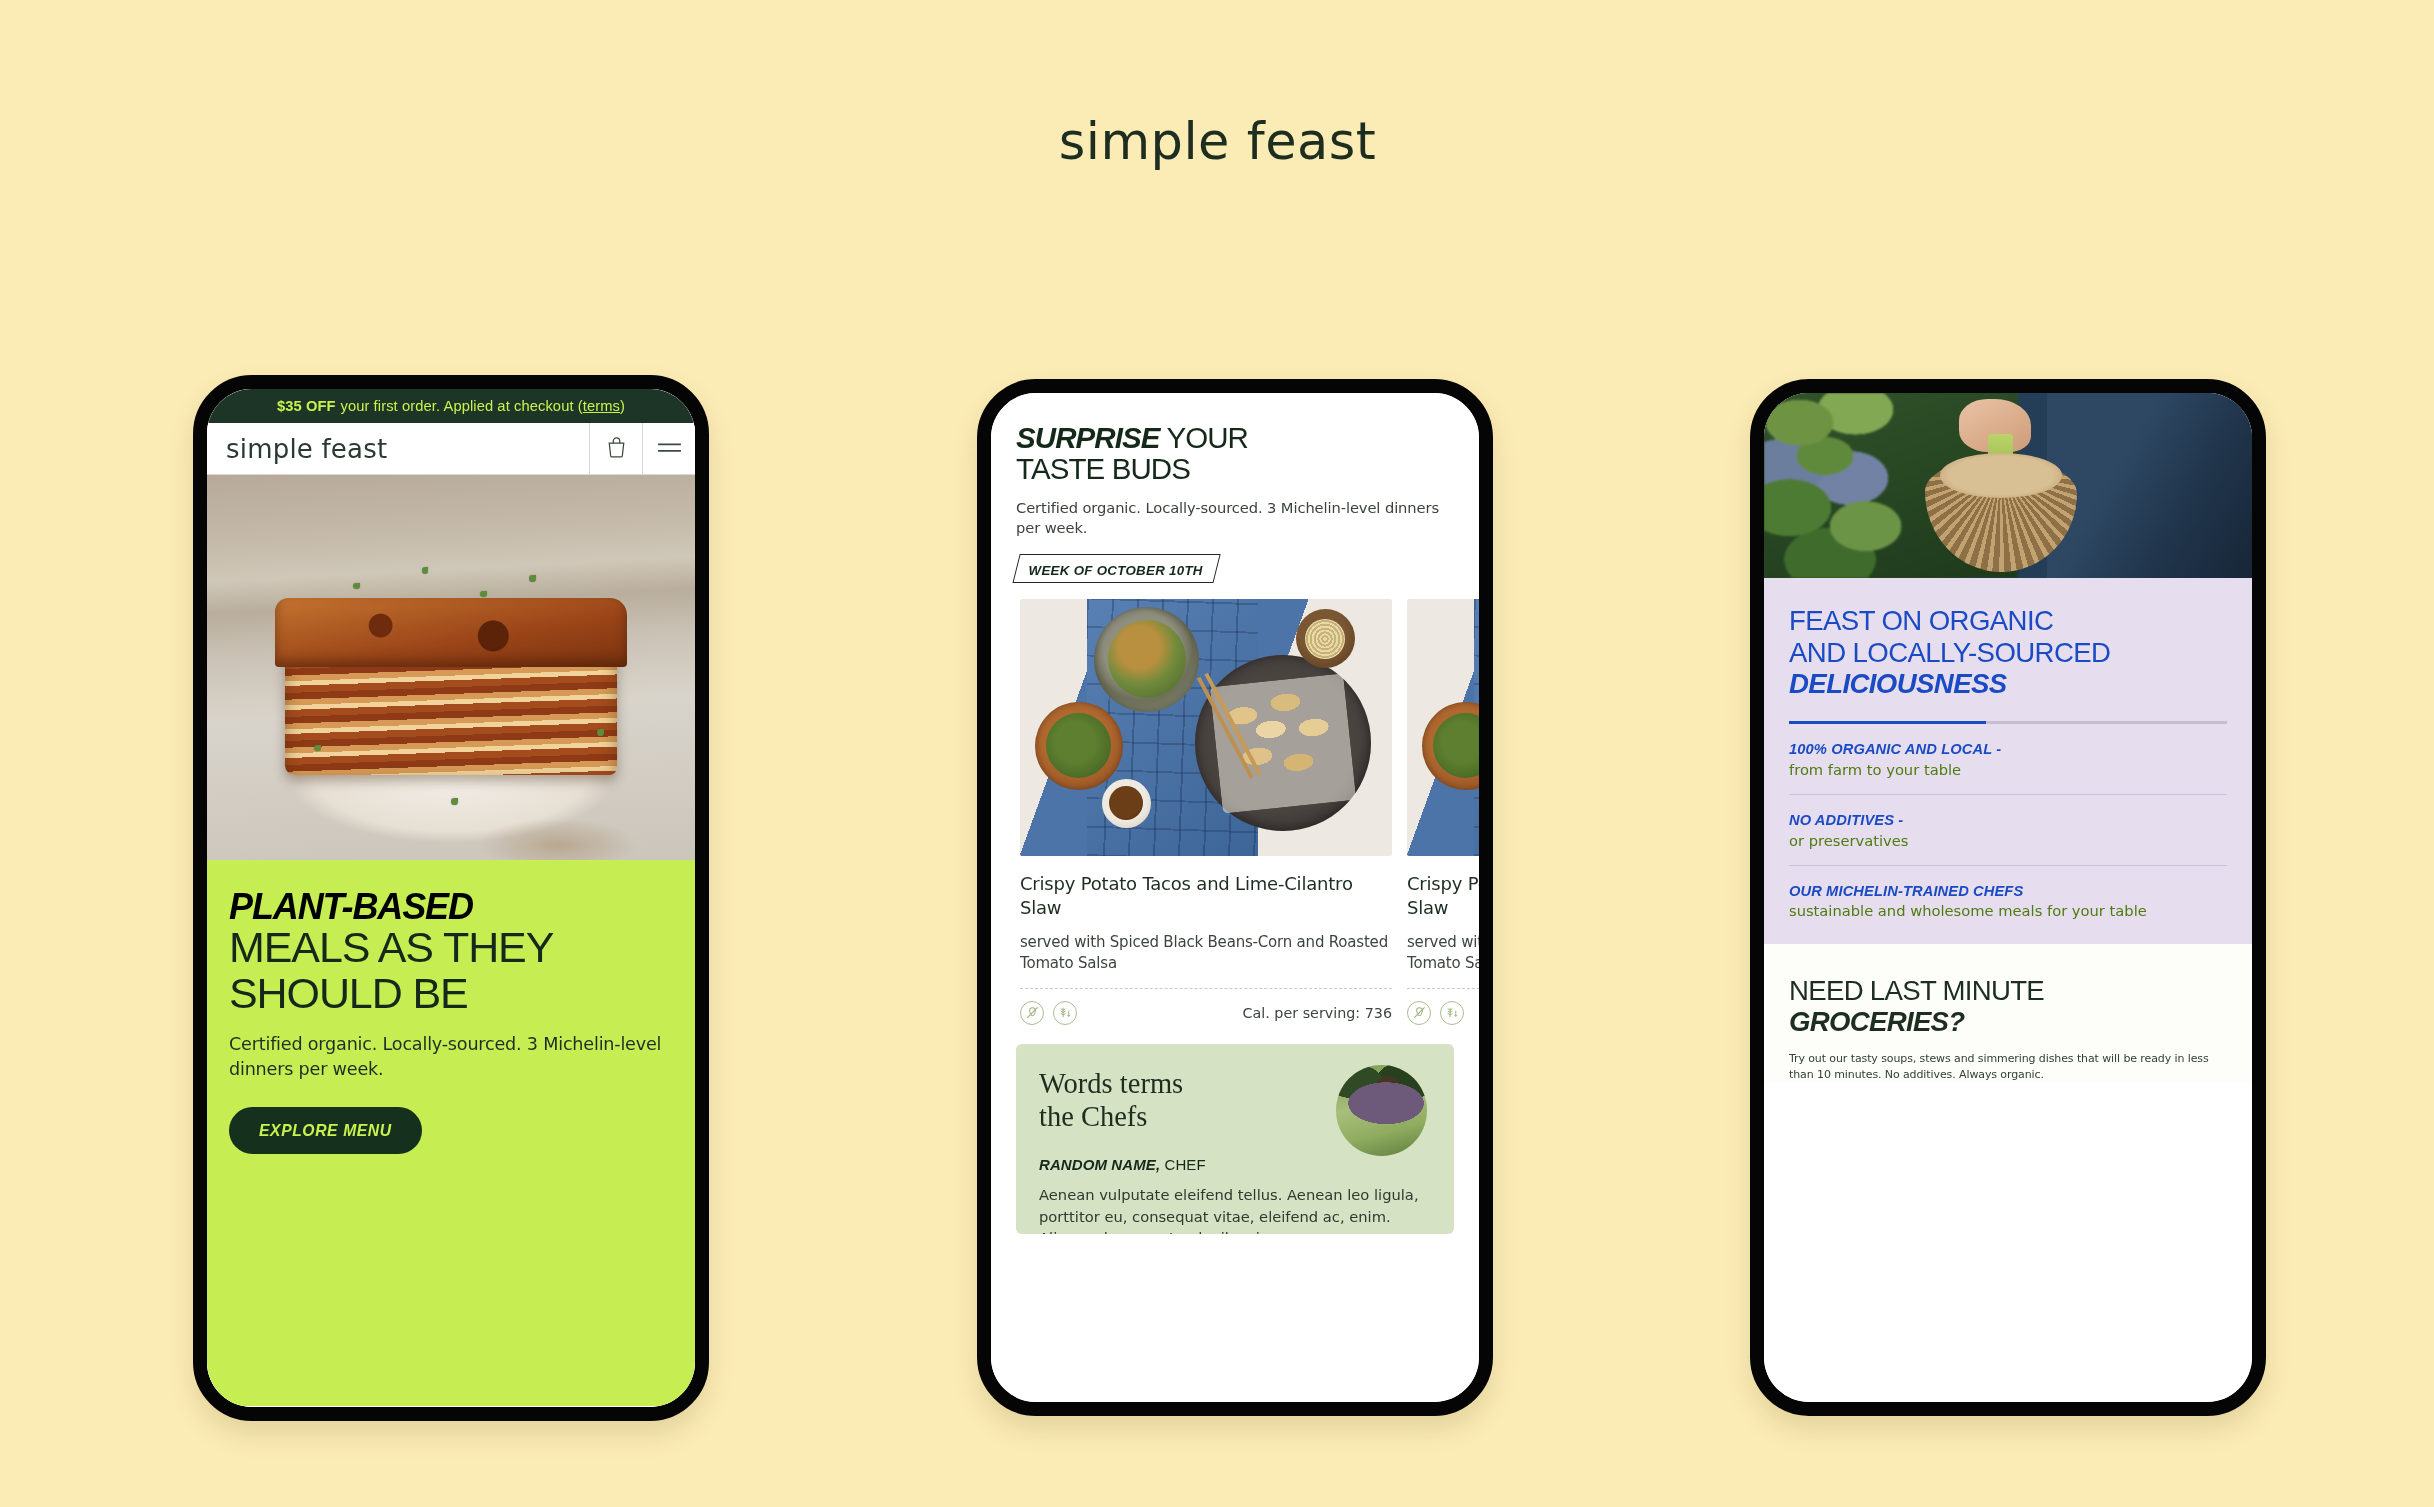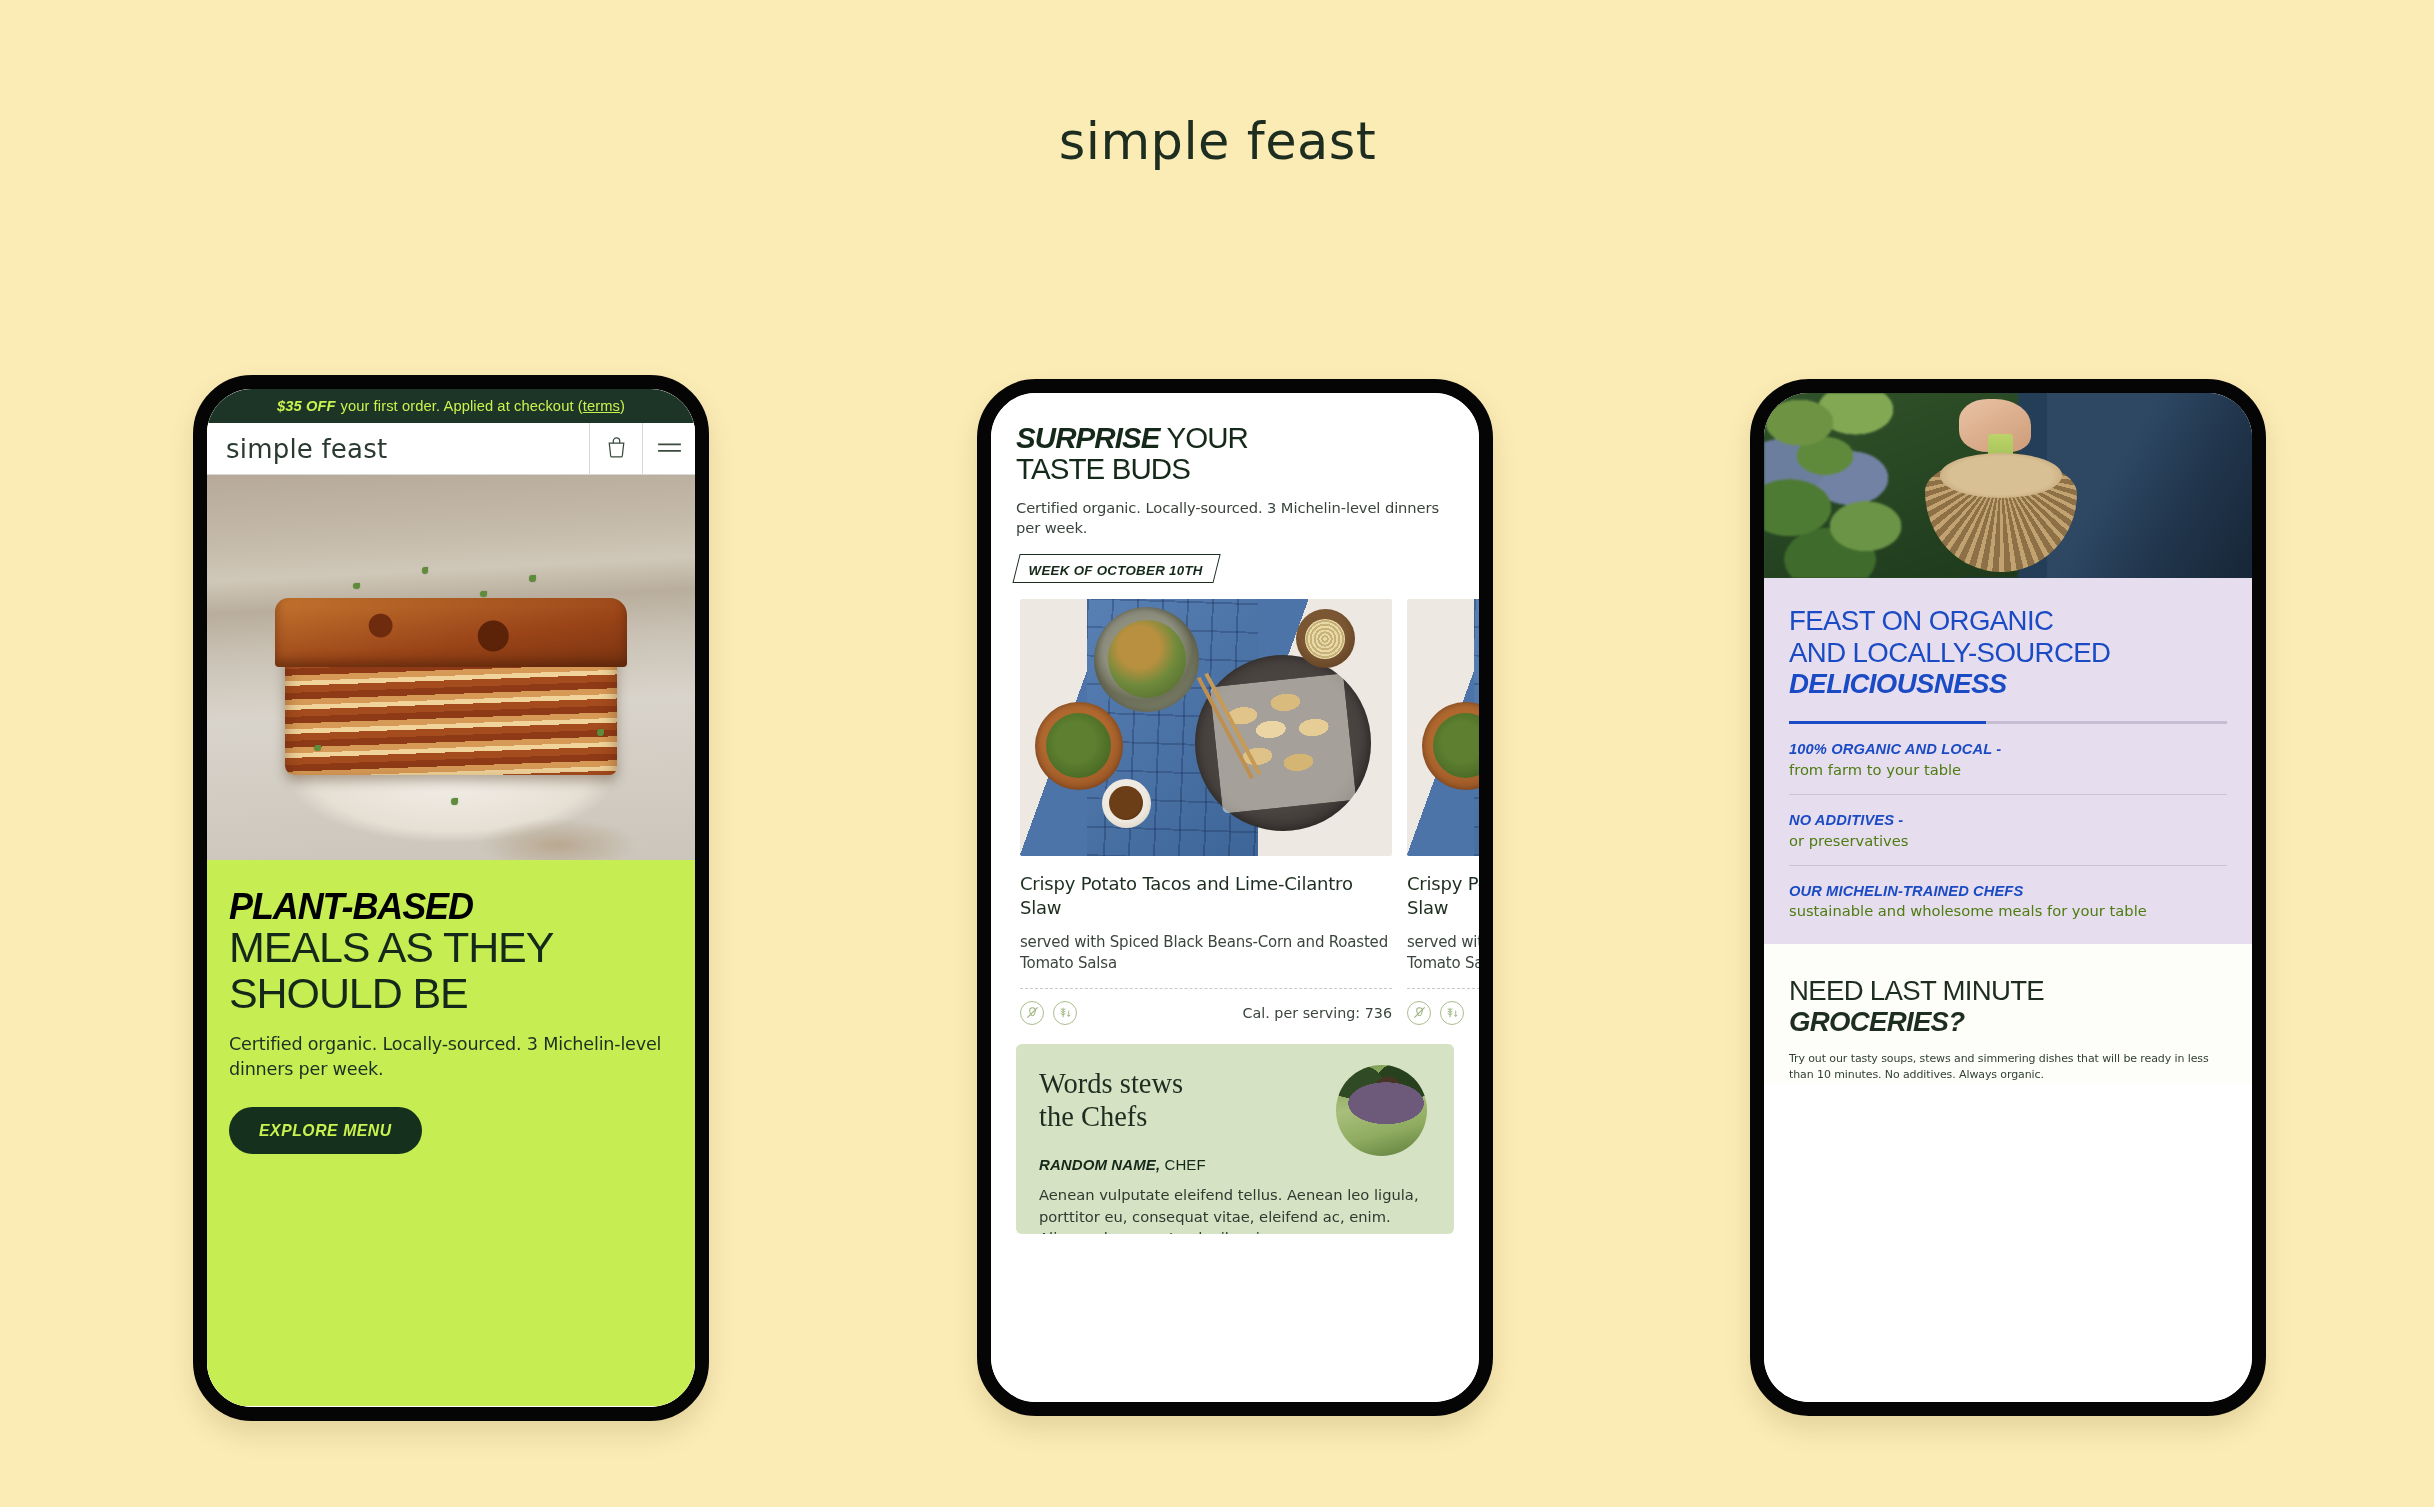--- a/index.html
+++ b/index.html
@@ -34,21 +34,21 @@
   #phone-1 { left: 193px; top: 375px; width: 516px; height: 1046px; }
   #phone-2 { left: 977px; top: 379px; width: 516px; height: 1037px; }
   #phone-3 { left: 1750px; top: 379px; width: 516px; height: 1037px; }
 
   
   .promo-bar {
     background: #1D3527; color: #D2F26A;
     height: 34px; display: flex; align-items: center; justify-content: center;
     font-size: 14.7px; letter-spacing: 0.1px; white-space: nowrap;
   }
-  .promo-bar .accent { font-weight: bold; font-style: italic; color: #C9F24E; margin-right: 4.8px; }
+  .promo-bar .accent { font-weight: bold; color: #C9F24E; margin-right: 4.8px; }
   .promo-bar .rest { color: #C9F24E; font-weight: 400; }
   .promo-bar .terms { text-decoration: underline; }
 
   .navbar {
     height: 52px; display: flex; align-items: stretch;
     border-bottom: 1px solid #d8d8d8; background: #fff;
   }
   .nav-brand {
     flex: 1; display: flex; align-items: center; padding-left: 19px;
     font-family: "DejaVu Sans", sans-serif;
@@ -443,21 +443,21 @@
               </span>
             </div>
 
           </div>
         </div>
 
       </div>
 
       <div class="chef-card">
         <div class="chef-title">
-          <span>Words stews</span><br>
+          <span>Words terms</span><br>
           <span>the Chefs</span>
         </div>
         <div class="chef-avatar">
           <div class="art art-chef"></div>
         </div>
         <div class="chef-name">
           <span class="nm">RANDOM NAME,</span><span> CHEF</span>
         </div>
         <div class="chef-body">Aenean vulputate eleifend tellus. Aenean leo ligula, porttitor eu, consequat vitae, eleifend ac, enim. Aliquam lorem ante, dapibus in,</div>
       </div>

